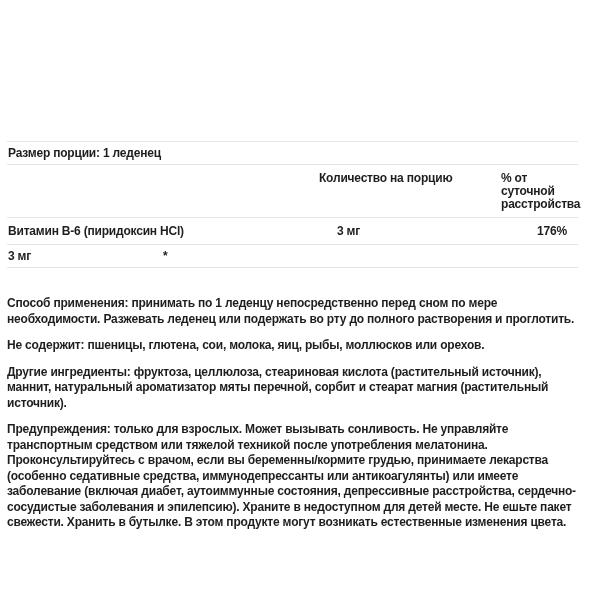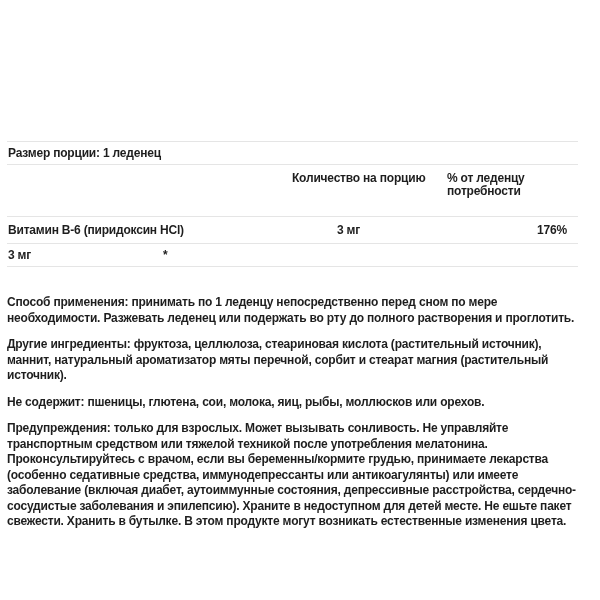--- a/index.html
+++ b/index.html
@@ -29,21 +29,22 @@
   }
   .frow {
     display: flex;
     align-items: flex-start;
     border-bottom: 1px solid #e5e5e5;
     padding: 5px 1px 4px 1px;
     line-height: 13px;
   }
   .frow.hdr {
     padding-top: 7px;
-    padding-bottom: 18px;
+    padding-bottom: 6px;
+    gap: 27px;
   }
   .frow.nrow1 {
     padding-top: 7px;
     padding-bottom: 6px;
     gap: 45px;
   }
   .c1 { width: 284px; flex: none; }
   .c2 { width: 155px; flex: none; }
   .c3 { flex: 1; }
   .para {
@@ -62,38 +63,38 @@
   <div class="facts">
 
     <div class="frow">
       <span>Размер порции: 1 леденец</span>
     </div>
 
 
     <div class="frow hdr">
       <span class="c1"></span>
       <span class="c2">Количество на порцию</span>
-      <span class="c3">% от леденцу потребности</span>
+      <span class="c3">% от суточной расстройства</span>
     </div>
 
     <div class="frow nrow1">
       <span class="c1">Витамин B-6 (пиридоксин HCl)</span>
       <span class="c2">3 мг</span>
       <span class="c3">176%</span>
     </div>
 
     <div class="frow">
       <span class="c2">3 мг</span>
       <span class="c3">*</span>
     </div>
 
 
   </div>
 
   <div class="para first">Способ применения: принимать по 1 леденцу непосредственно перед сном по мере необходимости. Разжевать леденец или подержать во рту до полного растворения и проглотить.</div>
 
+  <div class="para">Не содержит: пшеницы, глютена, сои, молока, яиц, рыбы, моллюсков или орехов.</div>
+
   <div class="para">Другие ингредиенты: фруктоза, целлюлоза, стеариновая кислота (растительный источник), маннит, натуральный ароматизатор мяты перечной, сорбит и стеарат магния (растительный источник).</div>
-
-  <div class="para">Не содержит: пшеницы, глютена, сои, молока, яиц, рыбы, моллюсков или орехов.</div>
 
   <div class="para">Предупреждения: только для взрослых. Может вызывать сонливость. Не управляйте транспортным средством или тяжелой техникой после употребления мелатонина. Проконсультируйтесь с врачом, если вы беременны/кормите грудью, принимаете лекарства (особенно седативные средства, иммунодепрессанты или антикоагулянты) или имеете заболевание (включая диабет, аутоиммунные состояния, депрессивные расстройства, сердечно-сосудистые заболевания и эпилепсию). Храните в недоступном для детей месте. Не ешьте пакет свежести. Хранить в бутылке. В этом продукте могут возникать естественные изменения цвета.</div>
 
 </div>
 
 </body></html>

